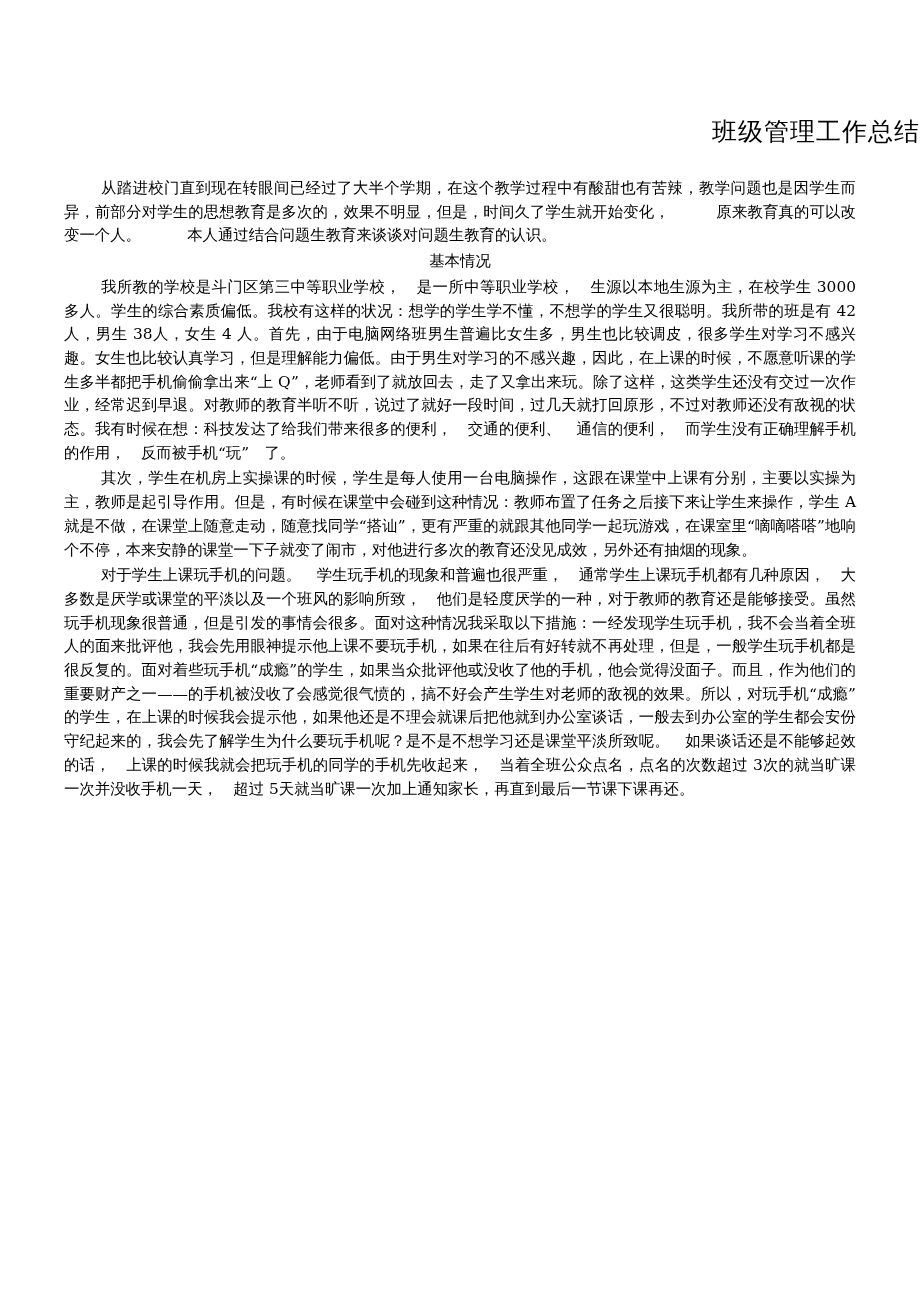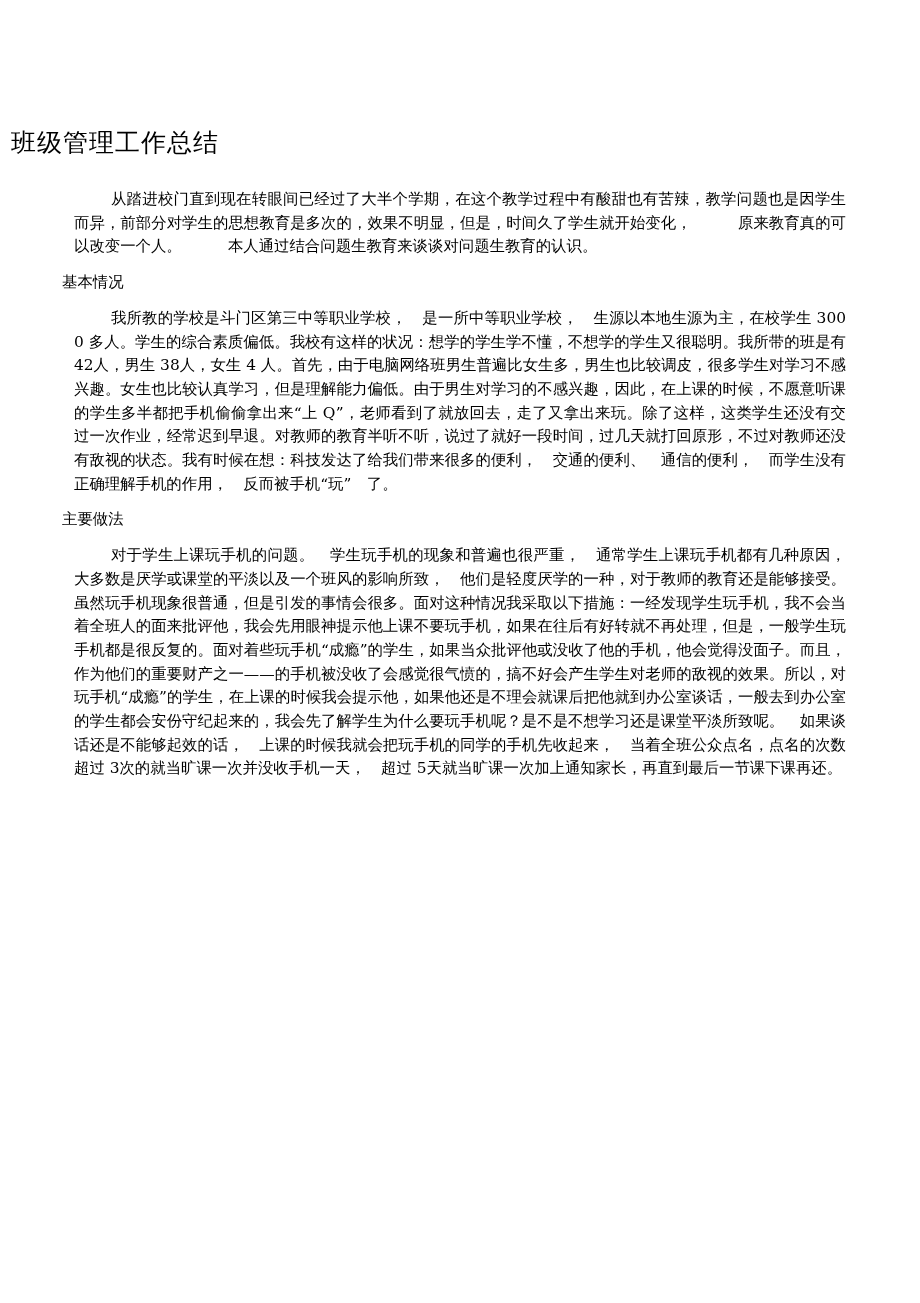--- a/index.html
+++ b/index.html
@@ -17,70 +17,71 @@
   }
   .page {
     position: relative;
     width: 920px;
     height: 1303px;
     box-sizing: border-box;
     padding: 0;
     overflow: hidden;
   }
   .doc-title {
-    text-align: left;
+    text-align: right;
     font-size: 25px;
     font-weight: normal;
     letter-spacing: 1px;
-    margin: 11px;
+    margin: 0;
     padding-top: 113px;
     padding-bottom: 0;
     line-height: 38px;
     font-family: "DejaVu Serif", "Liberation Serif", serif;
   }
   .body-block {
     padding: 0 62px 0 62px;
     margin-top: 26px;
   }
   p.para {
-    margin: 12px;
+    margin: 2px;
     font-size: 15.4px;
     line-height: 23.7px;
     text-align: justify;
     text-justify: inter-character;
     word-break: break-all;
     font-family: "DejaVu Serif", "Liberation Serif", serif;
   }
   p.indent {
     text-indent: 2.4em;
   }
   h2.section-heading {
     margin: 0;
     font-size: 15.4px;
     font-weight: normal;
     line-height: 23.7px;
+    text-align: center;
     font-family: "DejaVu Serif", "Liberation Serif", serif;
   }
 </style>
 </head>
 <body>
 
 <div class="page">
 
   <h1 class="doc-title">班级管理工作总结</h1>
 
   <div class="body-block">
 
     <p class="para indent">从踏进校门直到现在转眼间已经过了大半个学期，在这个教学过程中有酸甜也有苦辣，教学问题也是因学生而异，前部分对学生的思想教育是多次的，效果不明显，但是，时间久了学生就开始变化，　　　原来教育真的可以改变一个人。　　　本人通过结合问题生教育来谈谈对问题生教育的认识。</p>
 
     <h2 class="section-heading">基本情况</h2>
 
     <p class="para indent">我所教的学校是斗门区第三中等职业学校，　是一所中等职业学校，　生源以本地生源为主，在校学生 3000 多人。学生的综合素质偏低。我校有这样的状况：想学的学生学不懂，不想学的学生又很聪明。我所带的班是有 42人，男生 38人，女生 4 人。首先，由于电脑网络班男生普遍比女生多，男生也比较调皮，很多学生对学习不感兴趣。女生也比较认真学习，但是理解能力偏低。由于男生对学习的不感兴趣，因此，在上课的时候，不愿意听课的学生多半都把手机偷偷拿出来“上 Q”，老师看到了就放回去，走了又拿出来玩。除了这样，这类学生还没有交过一次作业，经常迟到早退。对教师的教育半听不听，说过了就好一段时间，过几天就打回原形，不过对教师还没有敌视的状态。我有时候在想：科技发达了给我们带来很多的便利，　交通的便利、　通信的便利，　而学生没有正确理解手机的作用，　反而被手机“玩”　了。</p>
 
+    <p class="para indent">其次，学生在机房上实操课的时候，学生是每人使用一台电脑操作，这跟在课堂中上课有分别，主要以实操为主，教师是起引导作用。但是，有时候在课堂中会碰到这种情况：教师布置了任务之后接下来让学生来操作，学生 A 就是不做，在课堂上随意走动，随意找同学“搭讪”，更有严重的就跟其他同学一起玩游戏，在课室里“嘀嘀嗒嗒”地响个不停，本来安静的课堂一下子就变了闹市，对他进行多次的教育还没见成效，另外还有抽烟的现象。</p>
 
 
-    <h2 class="section-heading">主要做法</h2>
 
     <p class="para indent">对于学生上课玩手机的问题。　学生玩手机的现象和普遍也很严重，　通常学生上课玩手机都有几种原因，　大多数是厌学或课堂的平淡以及一个班风的影响所致，　他们是轻度厌学的一种，对于教师的教育还是能够接受。虽然玩手机现象很普通，但是引发的事情会很多。面对这种情况我采取以下措施：一经发现学生玩手机，我不会当着全班人的面来批评他，我会先用眼神提示他上课不要玩手机，如果在往后有好转就不再处理，但是，一般学生玩手机都是很反复的。面对着些玩手机“成瘾”的学生，如果当众批评他或没收了他的手机，他会觉得没面子。而且，作为他们的重要财产之一——的手机被没收了会感觉很气愤的，搞不好会产生学生对老师的敌视的效果。所以，对玩手机“成瘾”的学生，在上课的时候我会提示他，如果他还是不理会就课后把他就到办公室谈话，一般去到办公室的学生都会安份守纪起来的，我会先了解学生为什么要玩手机呢？是不是不想学习还是课堂平淡所致呢。　如果谈话还是不能够起效的话，　上课的时候我就会把玩手机的同学的手机先收起来，　当着全班公众点名，点名的次数超过 3次的就当旷课一次并没收手机一天，　超过 5天就当旷课一次加上通知家长，再直到最后一节课下课再还。</p>
 
 
   </div>
 </div>
 
 </body></html>

